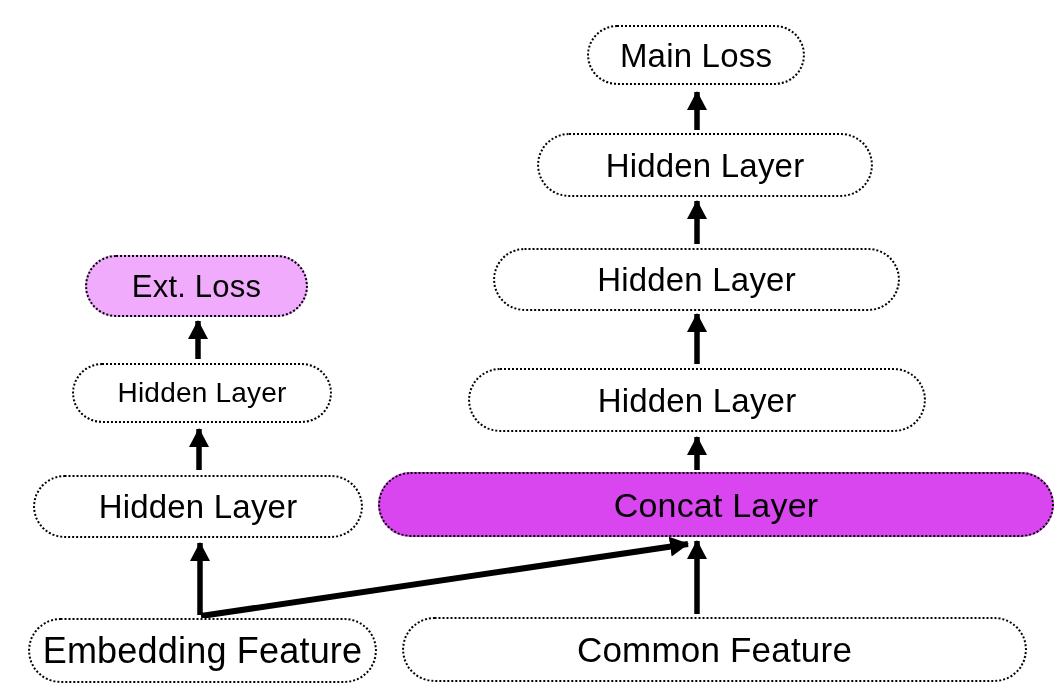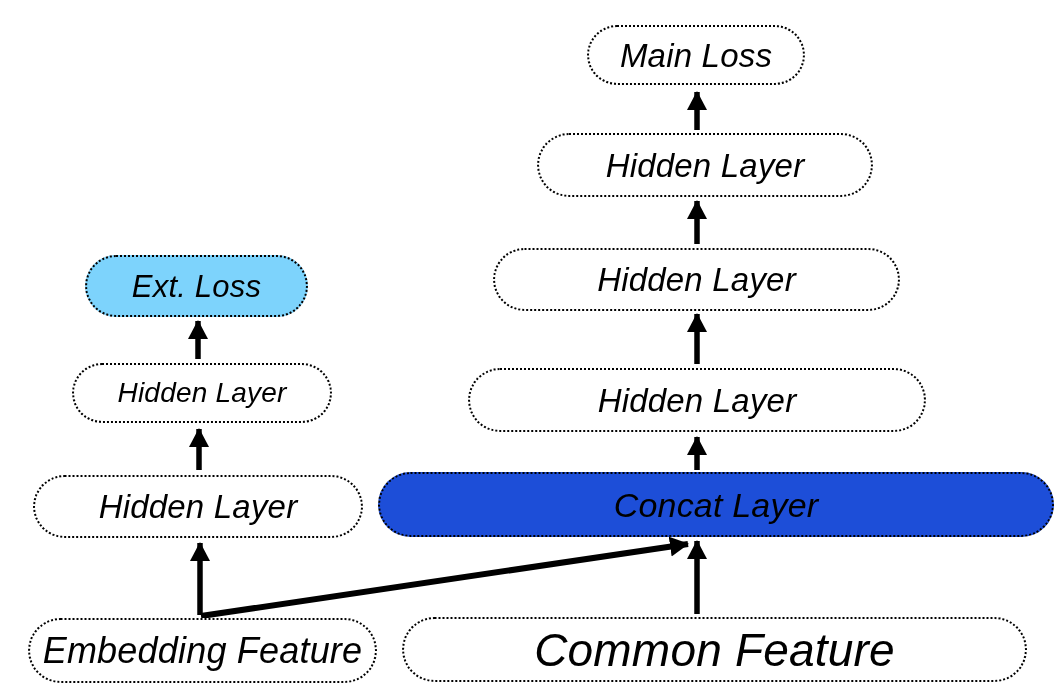--- a/index.html
+++ b/index.html
@@ -7,21 +7,20 @@
     padding: 0;
     background: #ffffff;
   }
   .canvas {
     position: relative;
     width: 1062px;
     height: 692px;
     background: #ffffff;
     overflow: hidden;
     font-family: "Liberation Sans", sans-serif;
-    font-style: italic;
   }
   .edges-layer {
     position: absolute;
     left: 0;
     top: 0;
     width: 1062px;
     height: 692px;
     z-index: 1;
     pointer-events: none;
   }
@@ -39,21 +38,21 @@
     z-index: 2;
     line-height: 1;
     letter-spacing: 0.2px;
   }
   
   .n-main-loss          { left: 587px; top: 25px;  width: 218px; height: 60px; font-size: 33px; }
   .n-hidden-right-1     { left: 537px; top: 133px; width: 336px; height: 64px; font-size: 33px; }
   .n-hidden-right-2     { left: 493px; top: 248px; width: 407px; height: 63px; font-size: 33px; }
   .n-hidden-right-3     { left: 468px; top: 368px; width: 458px; height: 64px; font-size: 33px; }
   .n-concat-layer       { left: 378px; top: 472px; width: 676px; height: 65px; font-size: 34px; }
-  .n-common-feature     { left: 402px; top: 617px; width: 625px; height: 65px; font-size: 46px; }
+  .n-common-feature     { left: 402px; top: 617px; width: 625px; height: 65px; font-size: 35px; }
   .n-ext-loss           { left: 85px;  top: 255px; width: 223px; height: 62px; font-size: 31px; }
   .n-hidden-left-1      { left: 72px;  top: 363px; width: 260px; height: 60px; font-size: 28px; }
   .n-hidden-left-2      { left: 33px;  top: 475px; width: 330px; height: 63px; font-size: 33px; }
   .n-embedding-feature  { left: 28px;  top: 618px; width: 349px; height: 65px; font-size: 36px; }
 </style>
 </head>
 <body>
 
 <div class="canvas" style="background: rgb(255, 255, 255);">
 
@@ -77,25 +76,25 @@
   </svg>
 
   <div class="node n-main-loss" style="border-color: rgb(0, 0, 0); background: rgb(255, 255, 255); color: rgb(0, 0, 0);">Main Loss</div>
 
   <div class="node n-hidden-right-1" style="border-color: rgb(0, 0, 0); background: rgb(255, 255, 255); color: rgb(0, 0, 0);">Hidden Layer</div>
 
   <div class="node n-hidden-right-2" style="border-color: rgb(0, 0, 0); background: rgb(255, 255, 255); color: rgb(0, 0, 0);">Hidden Layer</div>
 
   <div class="node n-hidden-right-3" style="border-color: rgb(0, 0, 0); background: rgb(255, 255, 255); color: rgb(0, 0, 0);">Hidden Layer</div>
 
-  <div class="node n-concat-layer" style="border-color: rgb(0, 0, 0); background: #1d4ed8; color: rgb(0, 0, 0);">Concat Layer</div>
+  <div class="node n-concat-layer" style="border-color: rgb(0, 0, 0); background: #d946ef; color: rgb(0, 0, 0);">Concat Layer</div>
 
   <div class="node n-common-feature" style="border-color: rgb(0, 0, 0); background: rgb(255, 255, 255); color: rgb(0, 0, 0);">Common Feature</div>
 
-  <div class="node n-ext-loss" style="border-color: rgb(0, 0, 0); background: #7dd3fc; color: rgb(0, 0, 0);">Ext. Loss</div>
+  <div class="node n-ext-loss" style="border-color: rgb(0, 0, 0); background: #f0abfc; color: rgb(0, 0, 0);">Ext. Loss</div>
 
   <div class="node n-hidden-left-1" style="border-color: rgb(0, 0, 0); background: rgb(255, 255, 255); color: rgb(0, 0, 0);">Hidden Layer</div>
 
   <div class="node n-hidden-left-2" style="border-color: rgb(0, 0, 0); background: rgb(255, 255, 255); color: rgb(0, 0, 0);">Hidden Layer</div>
 
   <div class="node n-embedding-feature" style="border-color: rgb(0, 0, 0); background: rgb(255, 255, 255); color: rgb(0, 0, 0);">Embedding Feature</div>
 
 </div>
 
 </body></html>

